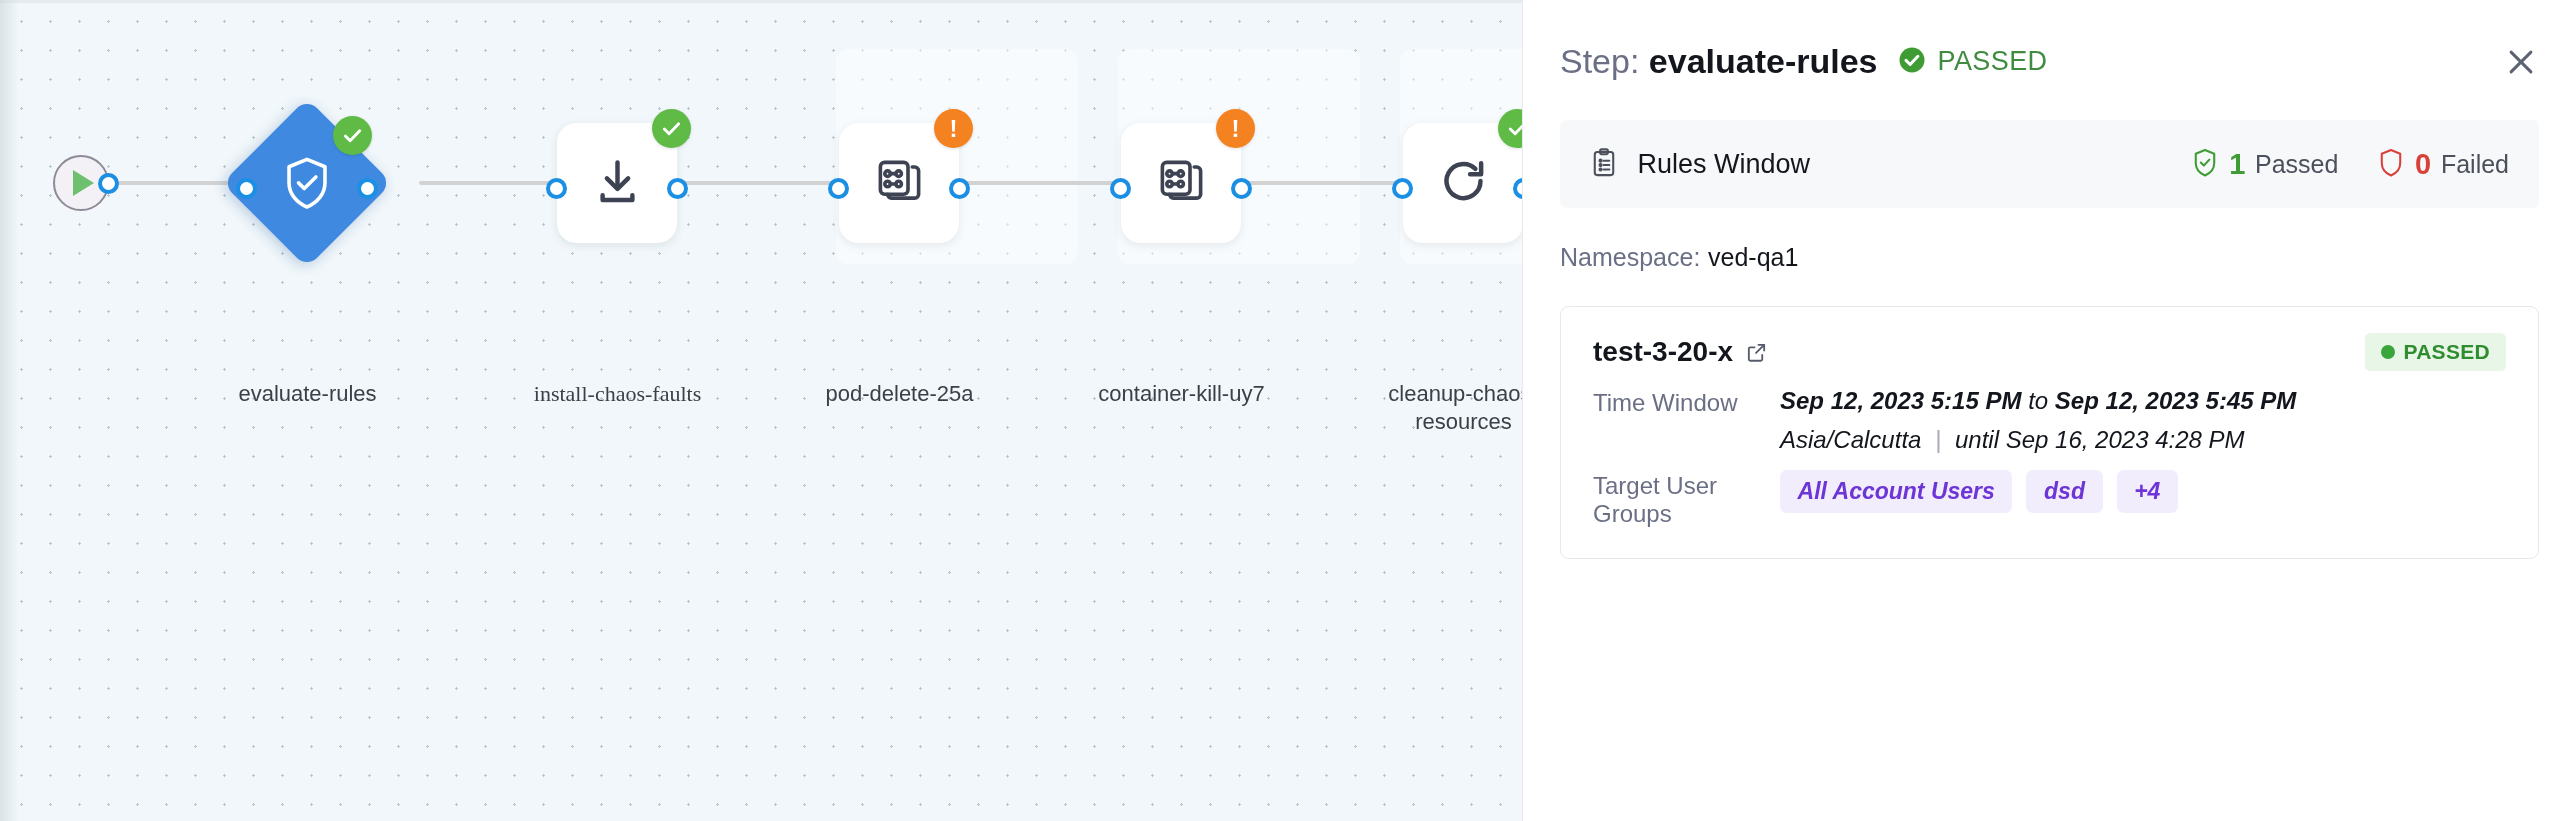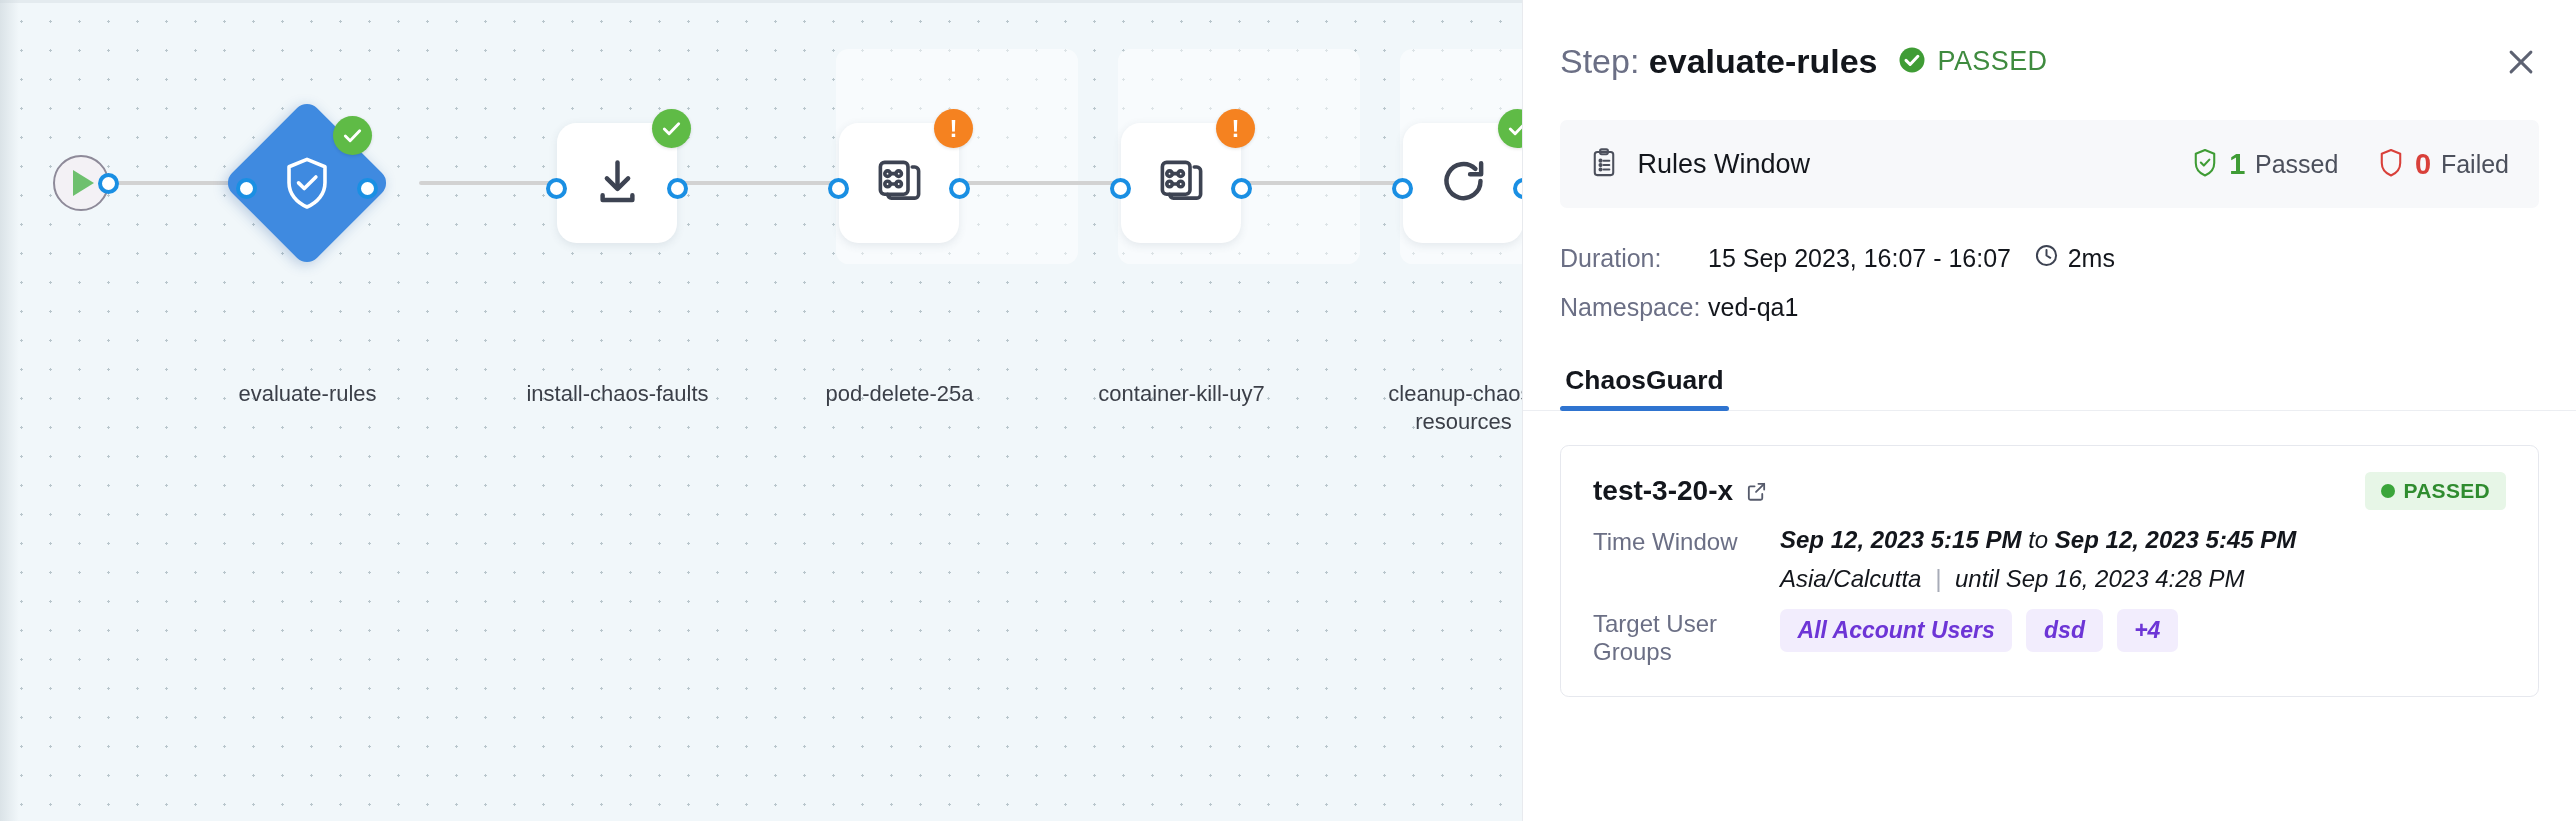--- a/index.html
+++ b/index.html
@@ -242,21 +242,21 @@
           </svg>
         </span>
       </div>
       <div class="port left"></div>
       <div class="port right"></div>
       <div class="badge ok">
         <svg width="23" height="23" viewBox="0 0 24 24" fill="none" stroke="#fff" stroke-width="3" stroke-linecap="round" stroke-linejoin="round">
             <path d="M4.5 12.5l5 5L19.5 7"></path>
           </svg>
       </div>
-      <div class="node-label" style="left:-41px;width:203px;">install-chaos-faults</div>
+      <div class="node-label" style="left:-41px;width:203px;font-family:Liberation Serif, serif;">install-chaos-faults</div>
     </div>
 
     <div class="node" style="left:839px;">
       <div class="node-card">
         <span>
           <svg width="51" height="51" viewBox="0 0 24 24" fill="none" stroke="#3d4352" stroke-width="1.7" stroke-linecap="round" stroke-linejoin="round">
             <rect x="3" y="3" width="13" height="15" rx="2"></rect>
             <path d="M18 5.2h1.2a1.8 1.8 0 0 1 1.8 1.8v11a1.8 1.8 0 0 1-1.8 1.8h-11A1.8 1.8 0 0 1 6.4 18"></path>
             <circle cx="6.4" cy="8.3" r="1.3"></circle>
               <circle cx="11.6" cy="8.3" r="1.3"></circle>
@@ -369,43 +369,25 @@
             </svg>
           </span>
           <span class="num">0</span>
           <span class="lbl">Failed</span>
         </div>
       </div>
     </div>
 
     <div class="meta">
       <div class="meta-row">
-        <div class="meta-k">Duration:</div>
-        <div class="meta-v">
-          <span>15 Sep 2023, 16:07 - 16:07</span>
-          <span class="dur">
-            <span>
-              <svg width="25" height="25" viewBox="0 0 24 24" fill="none" stroke="#3d4352" stroke-width="1.9" stroke-linecap="round" stroke-linejoin="round">
-                  <circle cx="12" cy="12" r="9.2"></circle>
-                  <path d="M12 6.6V12l3.6 2.2"></path>
-                </svg>
-            </span>
-            <span>2ms</span>
-          </span>
-        </div>
-      </div>
-      <div class="meta-row">
         <div class="meta-k">Namespace:</div>
         <div class="meta-v">ved-qa1</div>
       </div>
     </div>
 
-    <div class="tabs">
-      <div class="tab active">ChaosGuard</div>
-    </div>
 
     <div class="card">
       <div class="card-head">
         <div class="card-title">
           <span>test-3-20-x</span>
           <span class="ext-link">
             <svg width="23" height="23" viewBox="0 0 24 24" fill="none" stroke="#555a6b" stroke-width="1.9" stroke-linecap="round" stroke-linejoin="round">
               <path d="M14 4h6v6"></path>
                 <path d="M20 4l-8.5 8.5"></path>
                 <path d="M18 14.5V19a1.6 1.6 0 0 1-1.6 1.6H5.6A1.6 1.6 0 0 1 4 19V8.2a1.6 1.6 0 0 1 1.6-1.6H10"></path>

